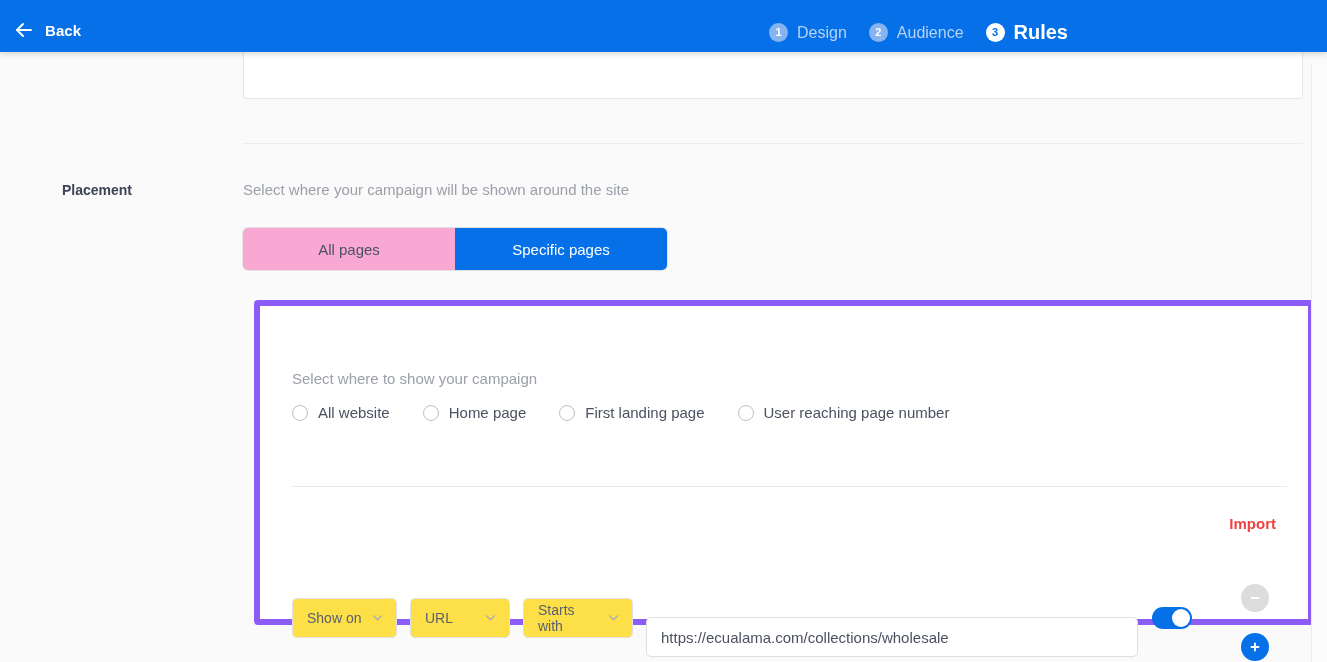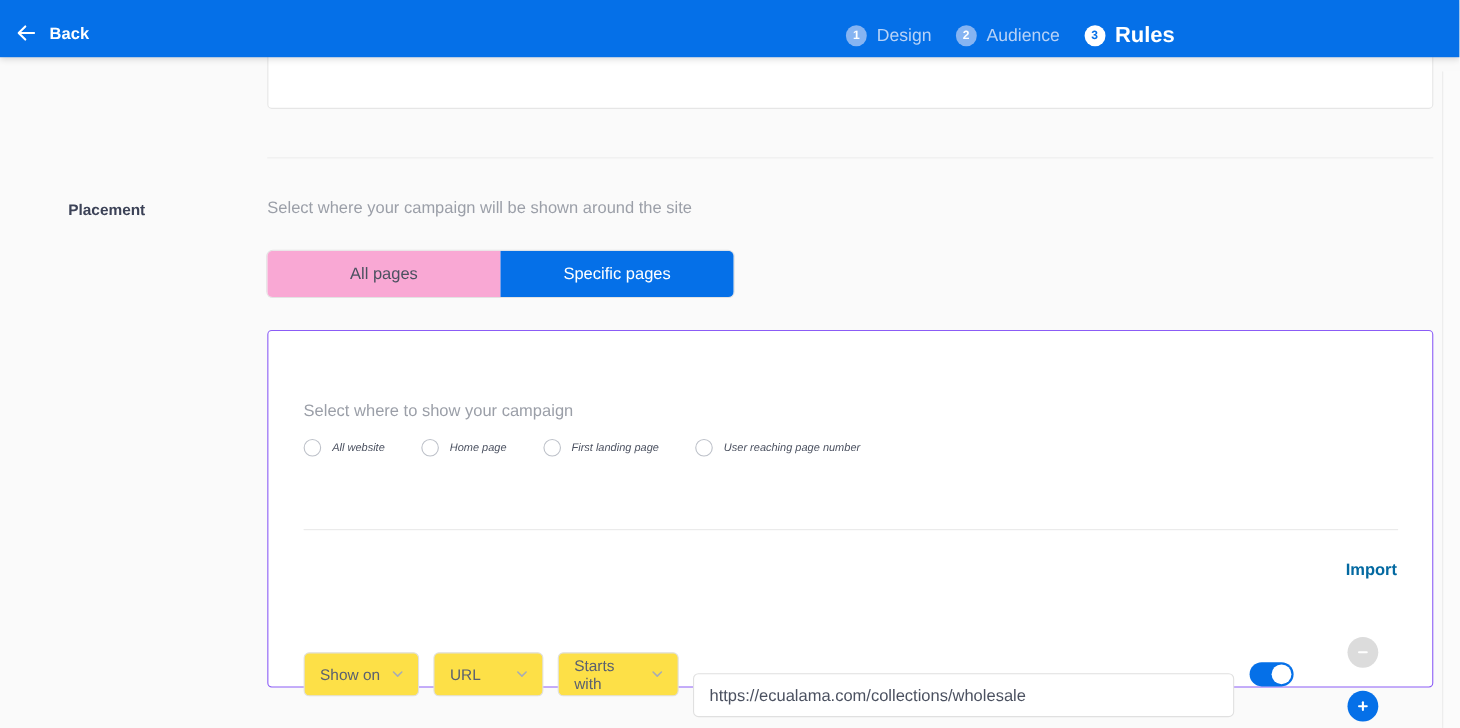--- a/index.html
+++ b/index.html
@@ -200,26 +200,26 @@
   .seg-btn.on {
     width: 212px;
     background: #0570e8;
     color: #ffffff;
     text-align: right;
   }
 
   
   .url-card {
     position: absolute;
-    left: 243px;
+    left: 254px;
     top: 235px;
     width: 1060px;
     height: 325px;
     background: #ffffff;
-    border: 1px solid #8b5cf6;
+    border: 6px solid #8b5cf6;
     border-radius: 4px;
   }
 
   .card-heading {
     position: absolute;
     left: 32px;
     top: 64px;
     font-size: 15px;
     color: #9b9fa8;
   }
@@ -240,24 +240,23 @@
     margin-right: 33px;
   }
   .radio-circle {
     width: 16px; height: 16px;
     border-radius: 50%;
     border: 1.6px solid #bdc1c9;
     background: #ffffff;
     flex: none;
   }
   .radio-label {
-    font-size: 10px;
+    font-size: 15px;
     color: #4b5160;
     white-space: nowrap;
-    font-style: italic;
   }
 
   .card-divider {
     position: absolute;
     left: 32px;
     top: 180px;
     width: 995px;
     height: 1px;
     background: #e9e9e9;
   }
@@ -268,21 +267,21 @@
     top: 209px;
     font-size: 15px;
     color: #9b9fa8;
   }
 
   .import-link {
     position: absolute;
     right: 32px;
     top: 209px;
     font-size: 15px;
-    color: #0369a1;
+    color: #ef4444;
     font-weight: bold;
     cursor: pointer;
     user-select: none;
     margin-left: 22px;
   }
 
   
   .rule-row {
     position: absolute;
     left: 32px;

